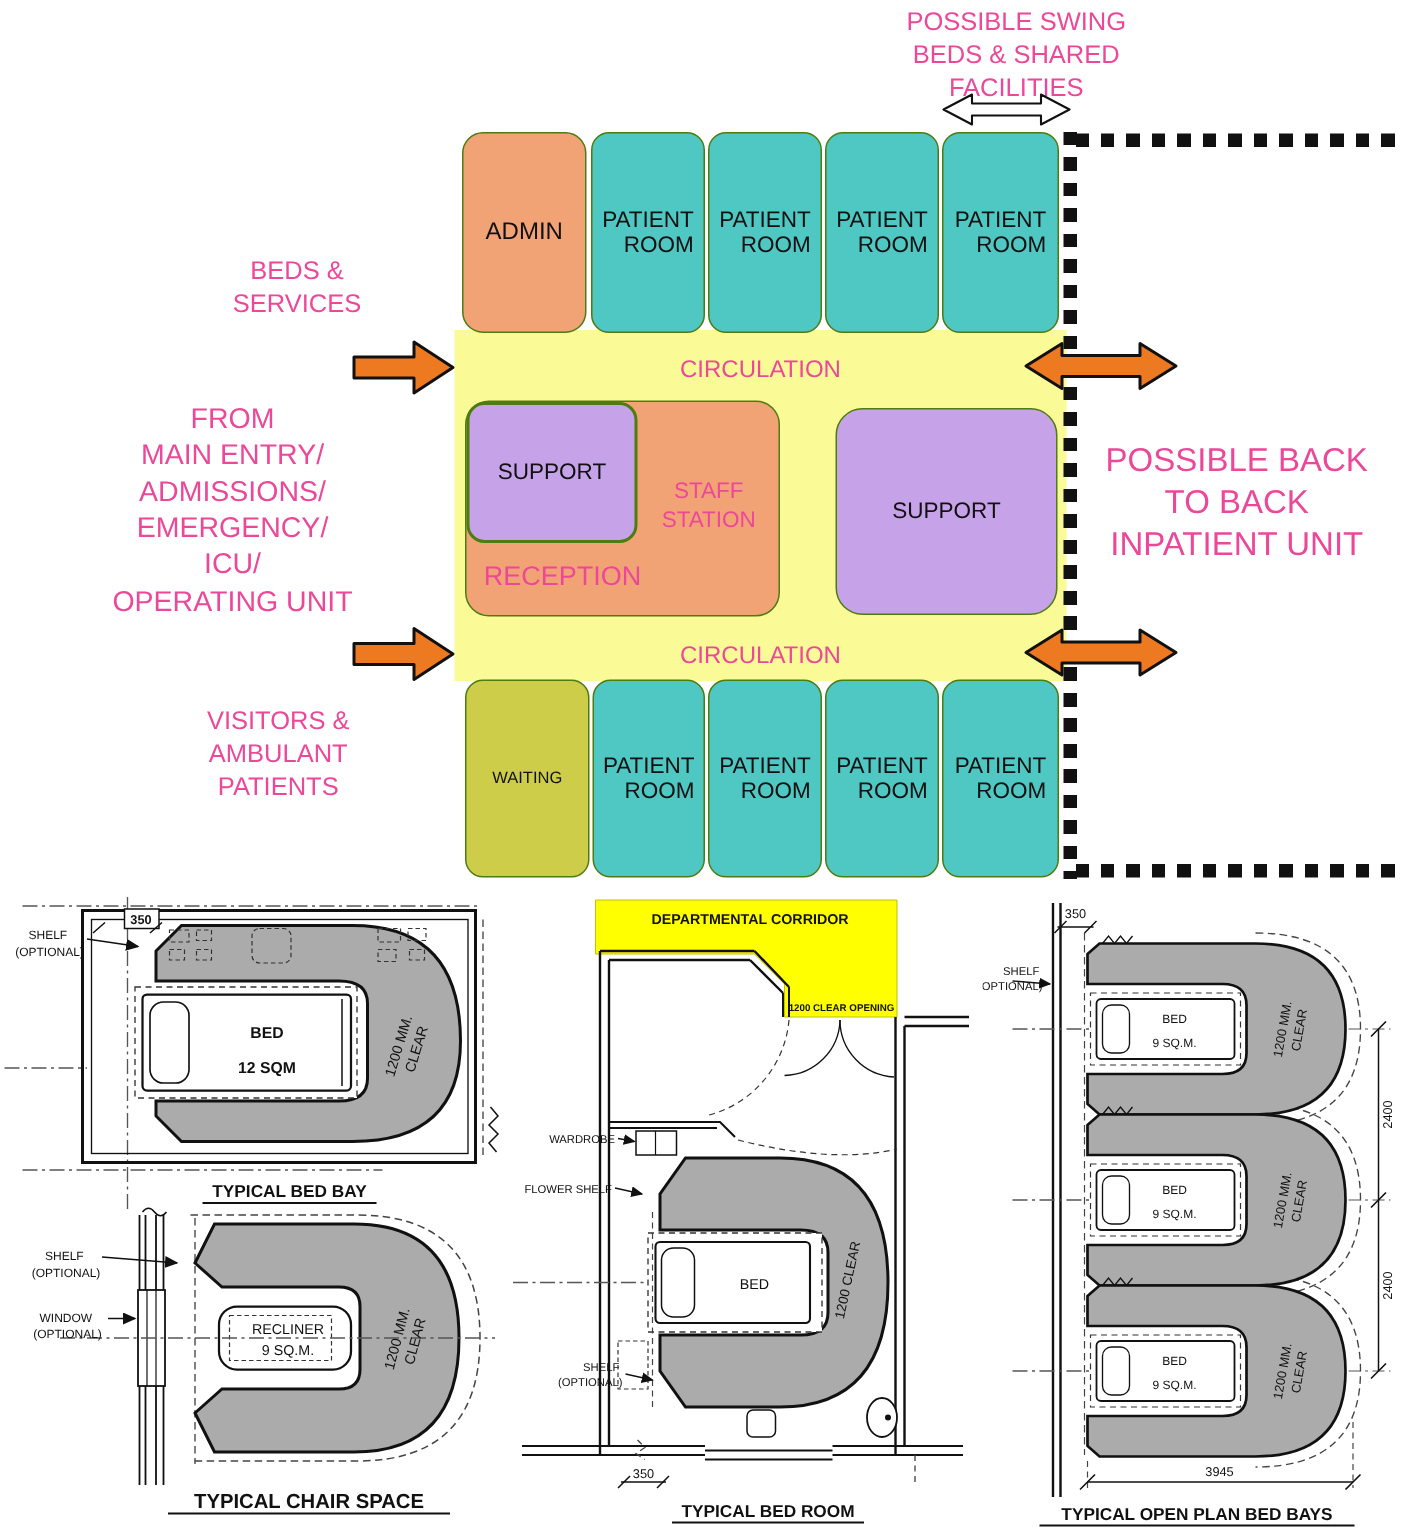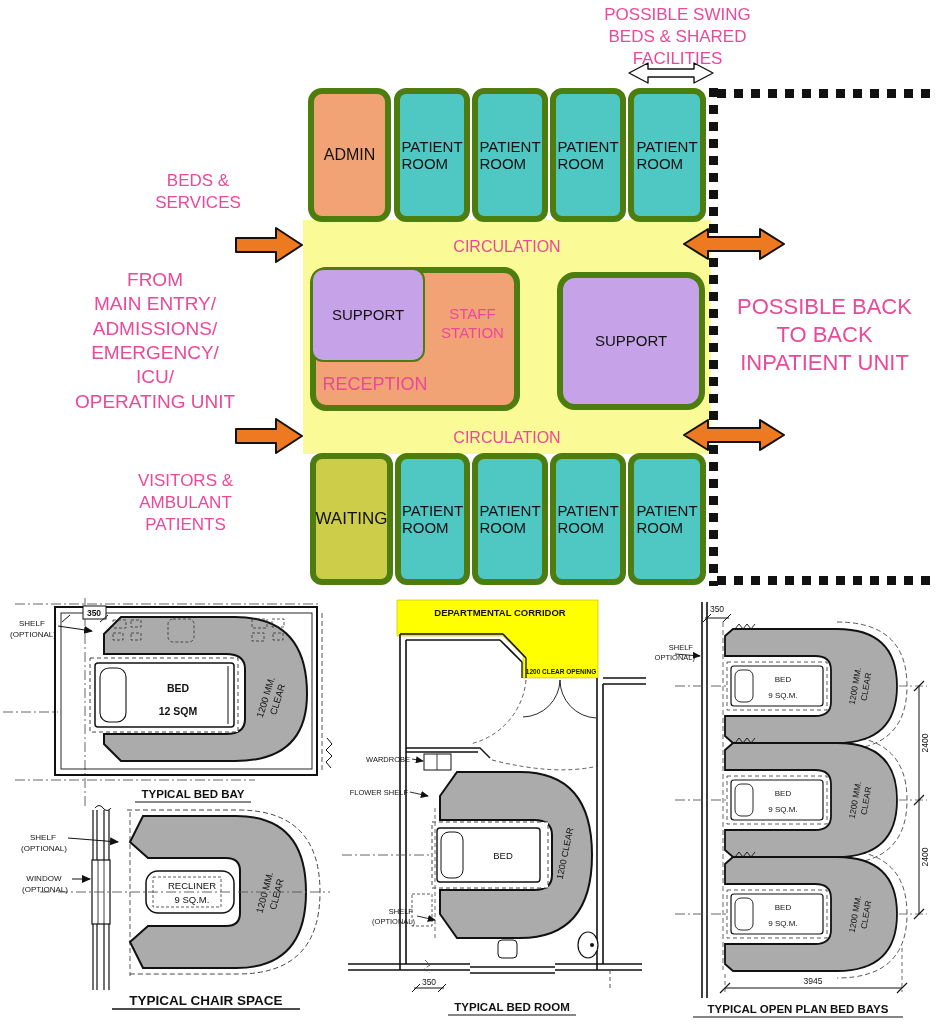--- a/index.html
+++ b/index.html
@@ -1,21 +1,21 @@
 <!DOCTYPE html>
 <html><head>
 <meta charset="utf-8">
 <style>
   html,body{margin:0;padding:0;background:#fff;}
   #stage{position:relative;width:940px;height:1024px;background:#ffffff;overflow:hidden;
          font-family:"Liberation Sans",sans-serif;color:#111;}
   .abs{position:absolute;}
   .lbl{position:absolute;text-align:center;color:#ec4899;white-space:pre-line;line-height:1.28;}
-  .blk{position:absolute;border:6px solid #4d7c0f;border-radius:12px;display:flex;align-items:center;
-       justify-content:center;text-align:left;white-space:pre-line;line-height:1.15;box-sizing:border-box;}
+  .blk{position:absolute;border:1px solid #4d7c0f;border-radius:12px;display:flex;align-items:center;
+       justify-content:center;text-align:right;white-space:pre-line;line-height:1.15;box-sizing:border-box;}
   .teal{background:#4fc7c2;}
   .salmon{background:#f2a376;}
   .purple{background:#c6a2e8;}
   .olive{background:#cdcd4a;}
   .yellowband{background:#fafa96;}
   .dotv{background:repeating-linear-gradient(180deg,#111 0 9px,rgba(0,0,0,0) 9px 17px);}
   .doth{background:repeating-linear-gradient(90deg,#111 0 9px,rgba(0,0,0,0) 9px 17px);}
   svg{font-family:"Liberation Sans",sans-serif;}
   svg text{fill:#111;}
   .cap{font-weight:bold;}
@@ -52,26 +52,26 @@
 ROOM</div>
   <div class="blk teal" style="left:472px;top:88px;width:76px;height:134px;font-size:15px;">PATIENT
 ROOM</div>
   <div class="blk teal" style="left:550px;top:88px;width:76px;height:134px;font-size:15px;">PATIENT
 ROOM</div>
   <div class="blk teal" style="left:628px;top:88px;width:78px;height:134px;font-size:15px;">PATIENT
 ROOM</div>
 
   <div class="blk salmon" style="left:310px;top:267px;width:210px;height:144px;border-radius:16px;"></div>
   <div class="blk purple" style="left:311px;top:268px;width:114px;height:94px;border-width:2px;font-size:15px;">SUPPORT</div>
-  <div class="lbl" style="left:425px;top:304px;width:95px;font-size:15px;">STAFF
+  <div class="lbl" style="left:425px;top:318px;width:95px;font-size:15px;">STAFF
 STATION</div>
   <div class="lbl" style="left:315px;top:373px;width:120px;font-size:18px;">RECEPTION</div>
   <div class="blk purple" style="left:557px;top:272px;width:148px;height:138px;border-radius:18px;font-size:15px;">SUPPORT</div>
 
-  <div class="blk olive" style="left:310px;top:453px;width:83px;height:132px;font-size:17px;">WAITING</div>
+  <div class="blk olive" style="left:310px;top:453px;width:83px;height:132px;font-size:11px;">WAITING</div>
   <div class="blk teal" style="left:395px;top:453px;width:75px;height:132px;font-size:15px;">PATIENT
 ROOM</div>
   <div class="blk teal" style="left:472px;top:453px;width:76px;height:132px;font-size:15px;">PATIENT
 ROOM</div>
   <div class="blk teal" style="left:550px;top:453px;width:76px;height:132px;font-size:15px;">PATIENT
 ROOM</div>
   <div class="blk teal" style="left:628px;top:453px;width:78px;height:132px;font-size:15px;">PATIENT
 ROOM</div>
 
   <div class="abs dotv" style="left:709px;top:88px;width:9px;height:498px;"></div>

